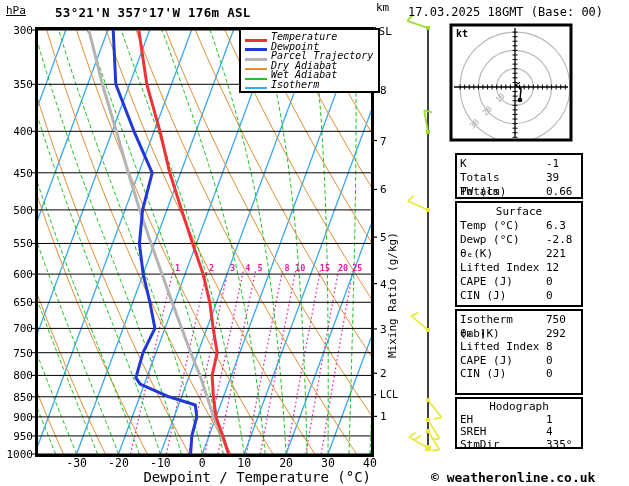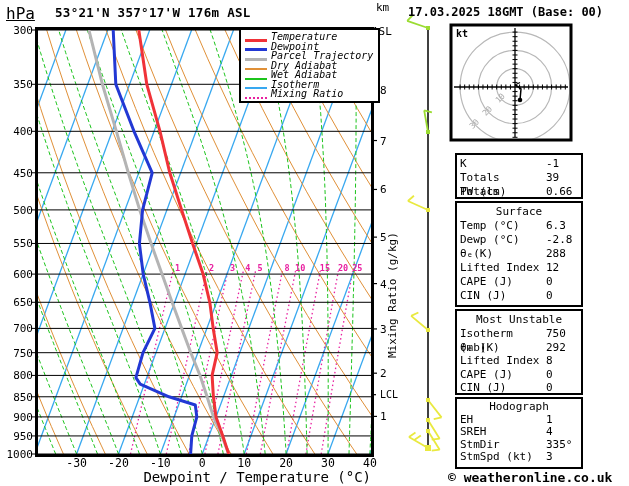--- a/index.html
+++ b/index.html
@@ -1,43 +1,43 @@
 <!DOCTYPE html>
 <html><head>
 <meta charset="utf-8">
 <style>
   html,body{margin:0;padding:0;background:#fff;}
   .app{position:relative;width:629px;height:486px;background:#fff;overflow:hidden;
        font-family:"DejaVu Sans Mono","Liberation Mono",monospace;color:#000;}
   .app svg{position:absolute;left:0;top:0;z-index:1;}
   svg text{font-family:"DejaVu Sans Mono","Liberation Mono",monospace;}
   .ovl{position:absolute;z-index:2;white-space:nowrap;}
-  .hpa{left:6px;top:4px;font-size:16px;text-decoration:underline;}
+  .hpa{left:6px;top:4px;font-size:11px;text-decoration:underline;}
   .station{left:55px;top:5px;font-size:12.5px;font-weight:bold;letter-spacing:.3px;}
   .kmline1{left:376px;top:1px;font-size:11px;}
   .kmline2{left:372px;top:13px;font-size:11px;margin-top:12px;}
-  .dt{left:408px;top:5px;font-size:12px;font-weight:bold;}
+  .dt{left:408px;top:5px;font-size:12px;font-weight:normal;}
   .legend{left:239px;top:28px;width:133px;background:#fff;border:2px solid #000;
           padding:2px 0 2px 4px;z-index:3;}
   .lrow{height:9.5px;line-height:9.5px;font-size:10px;display:flex;align-items:flex-end;font-style:italic;}
   .lsw{display:inline-block;width:22px;height:0;margin-right:4px;flex:none;}
   .vlabel{left:386px;top:226px;height:132px;writing-mode:vertical-rl;transform:rotate(180deg);
           font-size:11px;}
   .xtitle{left:38px;top:469px;width:333px;text-align:right;font-size:14px;}
   .ktlbl{left:456px;top:28px;font-size:10px;font-weight:bold;}
   .tbox{position:absolute;left:455px;width:128px;border:2px solid #000;background:#fff;
         padding:2px 3px;font-size:11px;box-sizing:border-box;overflow:hidden;z-index:2;}
   .b1{top:153px;height:46px;} .b2{top:201px;height:106px;}
-  .b3{top:309px;height:86px;} .b4{top:397px;height:72px;}
+  .b3{top:309px;height:86px;} .b4{top:397px;height:52px;}
   .thead{text-align:center;height:14px;line-height:14px;}
   .trow{display:flex;height:14px;line-height:14px;}
   .b3 .trow{height:13.6px;line-height:13.6px;}
   .b4 .trow,.b4 .thead{height:12.5px;line-height:12.5px;}
   .tlbl{flex:1;} .tval{width:32px;flex:none;}
-  .footer{left:448px;top:470px;font-size:13px;font-weight:bold;}
+  .footer{left:431px;top:470px;font-size:13px;font-weight:bold;}
 </style>
 </head>
 <body>
 
 <div class="app">
 
   <svg id="chart-svg" width="629" height="486" viewBox="0 0 629 486">
       <defs>
         <clipPath id="pc">
           <rect x="38" y="30" width="333" height="424"></rect>
@@ -322,24 +322,20 @@
         <span>Dry Adiabat</span>
       </div>
     <div class="lrow">
         <span class="lsw" style="border-top: 2px solid rgb(28, 196, 28);"></span>
         <span>Wet Adiabat</span>
       </div>
     <div class="lrow">
         <span class="lsw" style="border-top: 2px solid rgb(56, 168, 240);"></span>
         <span>Isotherm</span>
       </div>
-    <div class="lrow">
-        <span class="lsw" style="border-top: 2px dotted rgb(232, 32, 160);"></span>
-        <span>Mixing Ratio</span>
-      </div>
   </div>
 
   <div class="ovl vlabel">Mixing Ratio (g/kg)</div>
   <div class="ovl xtitle">Dewpoint / Temperature (°C)</div>
   <div class="ovl ktlbl">kt</div>
 
   <div class="tbox b1">
     <div class="trow">
         <span class="tlbl">K</span>
         <span class="tval">-1</span>
@@ -359,38 +355,37 @@
     <div class="trow">
         <span class="tlbl">Temp (°C)</span>
         <span class="tval">6.3</span>
       </div>
     <div class="trow">
         <span class="tlbl">Dewp (°C)</span>
         <span class="tval">-2.8</span>
       </div>
     <div class="trow">
         <span class="tlbl">θₑ(K)</span>
-        <span class="tval">288</span>
+        <span class="tval">221</span>
       </div>
     <div class="trow">
         <span class="tlbl">Lifted Index</span>
         <span class="tval">12</span>
       </div>
     <div class="trow">
         <span class="tlbl">CAPE (J)</span>
         <span class="tval">0</span>
       </div>
     <div class="trow">
         <span class="tlbl">CIN (J)</span>
         <span class="tval">0</span>
       </div>
   </div>
 
   <div class="tbox b3">
-    <div class="thead">Most Unstable</div>
     <div class="trow">
         <span class="tlbl">Isotherm (mb)</span>
         <span class="tval">750</span>
       </div>
     <div class="trow">
         <span class="tlbl">θₑ (K)</span>
         <span class="tval">292</span>
       </div>
     <div class="trow">
         <span class="tlbl">Lifted Index</span>

